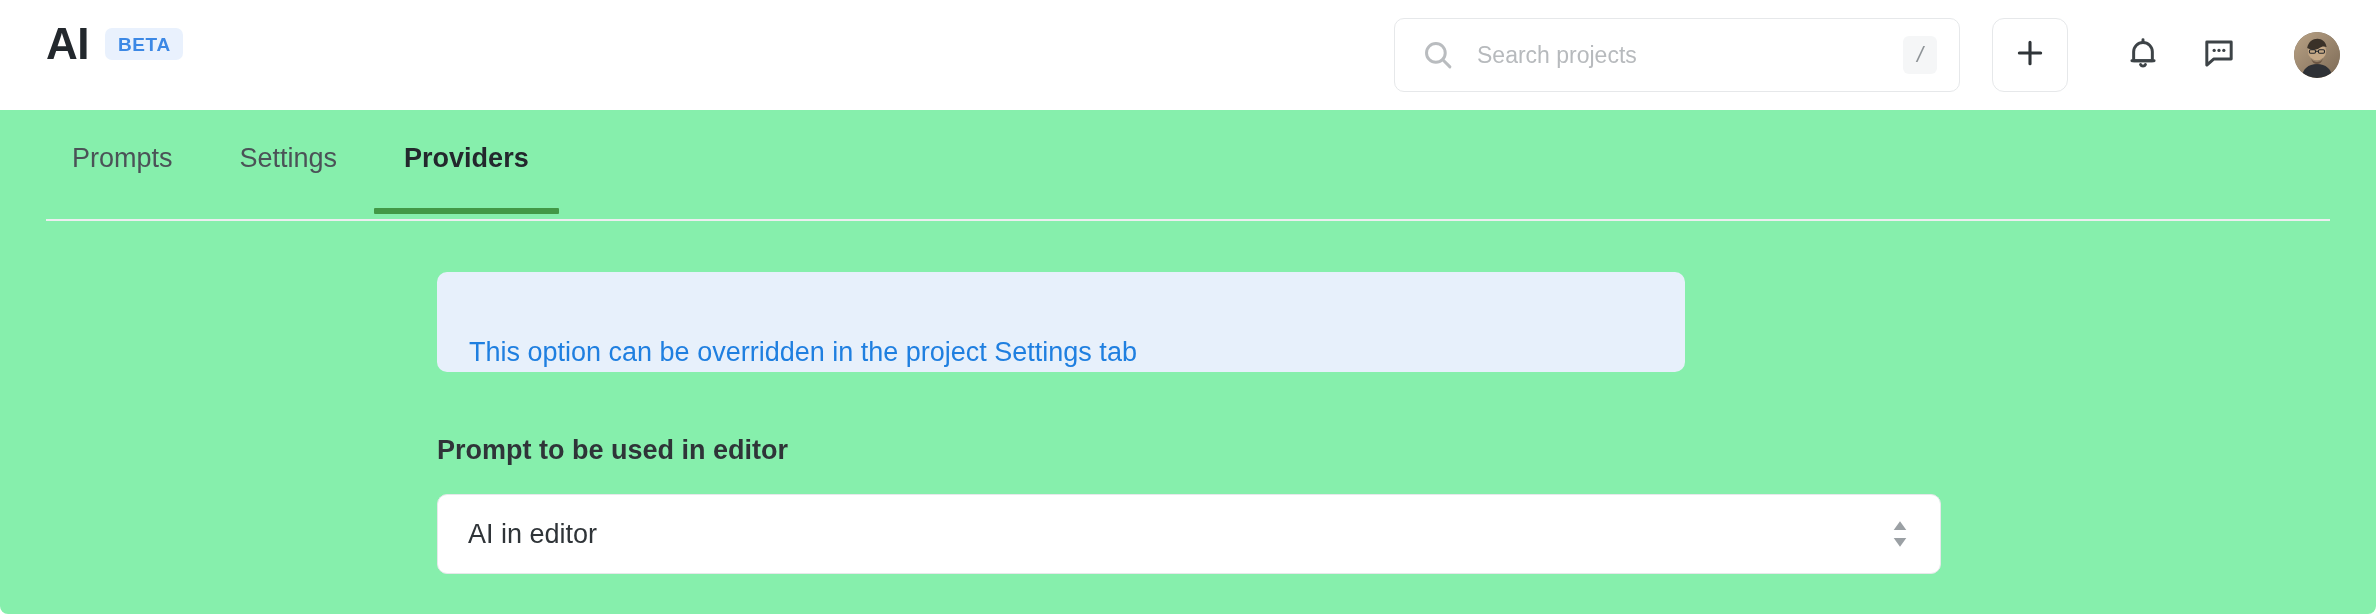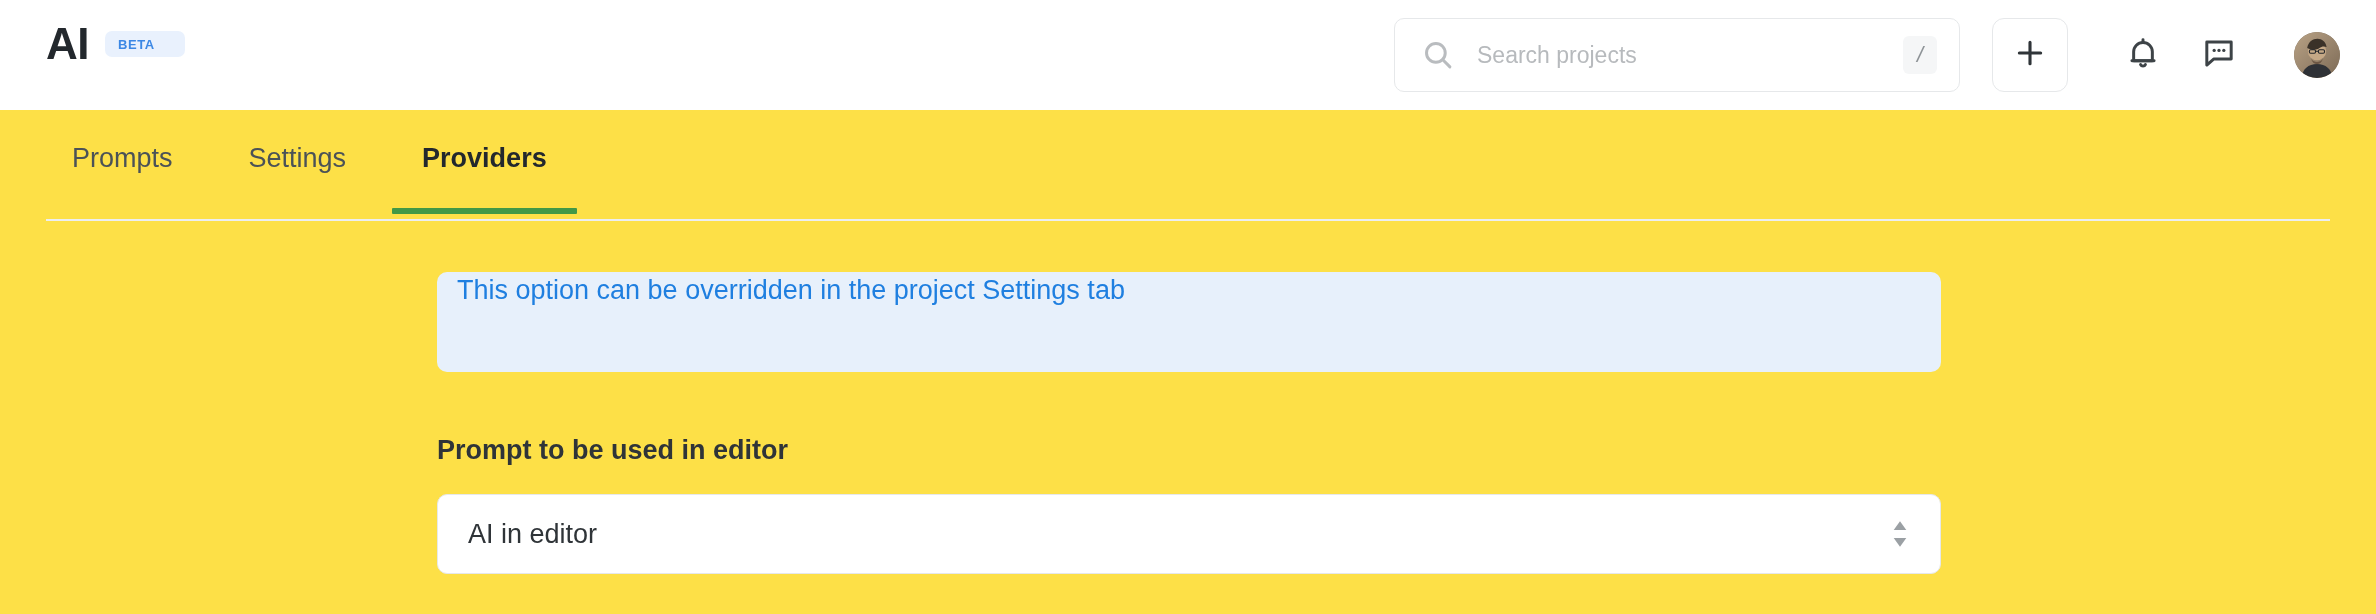--- a/index.html
+++ b/index.html
@@ -9,21 +9,22 @@
     height: 614px;
     background: #ffffff;
     font-family: "Liberation Sans", sans-serif;
     overflow: hidden;
   }
 
   #app {
     position: relative;
     width: 2376px;
     height: 614px;
-    background: #fde047;
+    background: #86efac;
+    border-radius: 8px;
   }
 
   
   .topbar {
     position: absolute;
     left: 0; top: 0;
     width: 2376px;
     height: 110px;
     background: #ffffff;
   }
@@ -40,24 +41,24 @@
     font-size: 44px;
     font-weight: 700;
     color: #23282d;
     letter-spacing: -0.5px;
     line-height: 1;
   }
 
   .beta-badge {
     background: #e9f1fd;
     color: #3c88e5;
-    font-size: 13px;
+    font-size: 19px;
     font-weight: 700;
     letter-spacing: 0.6px;
-    padding: 7px 30px 6px 13px;
+    padding: 7px 12px 6px 13px;
     border-radius: 7px;
     line-height: 1;
     text-align: right;
   }
 
   
   .search-box {
     position: absolute;
     left: 1394px; top: 18px;
     width: 566px; height: 74px;
@@ -144,21 +145,21 @@
     position: absolute;
     left: 46px; right: 46px; top: 89px;
     height: 2px;
     background: #eceef0;
   }
   .tabs {
     position: absolute;
     left: 46px; top: 0;
     display: flex;
     align-items: flex-start;
-    gap: 16px;
+    gap: 7px;
   }
   .tab {
     position: relative;
     padding: 12px 30px 38px 30px;
     font-size: 27px;
     color: #4b5257;
     cursor: pointer;
     white-space: nowrap;
     line-height: 1.25;
   }
@@ -174,27 +175,27 @@
   }
 
   
   .content {
     position: absolute;
     left: 437px; top: 272px;
     width: 1504px;
   }
 
   .info-banner {
-    width: 1504px;
+    width: 1248px;
     min-height: 100px;
     background: #e7f0fb;
     border-radius: 10px;
     display: flex;
-    align-items: flex-start;
-    padding: 0 20px;
+    align-items: flex-end;
+    padding: 0 32px;
   }
   .info-banner-text {
     font-size: 27px;
     color: #1f7fe0;
     line-height: 1.4;
   }
 
   .field-label {
     margin-top: 62px;
     font-size: 27px;

